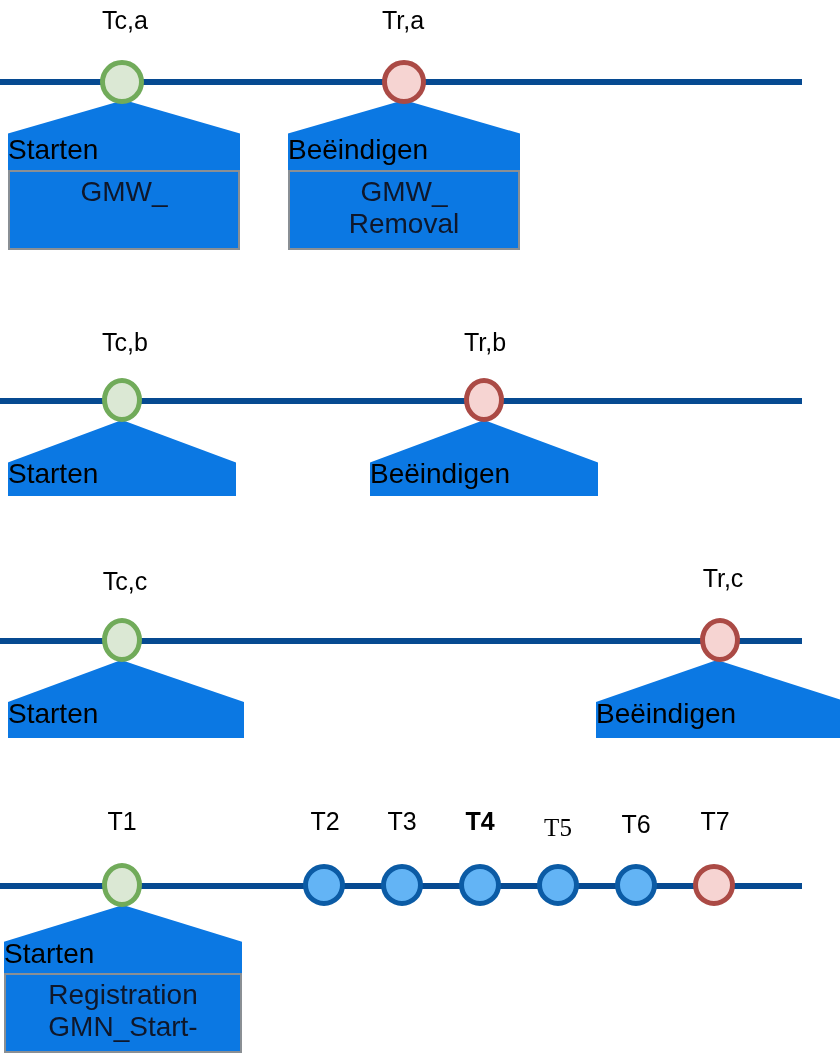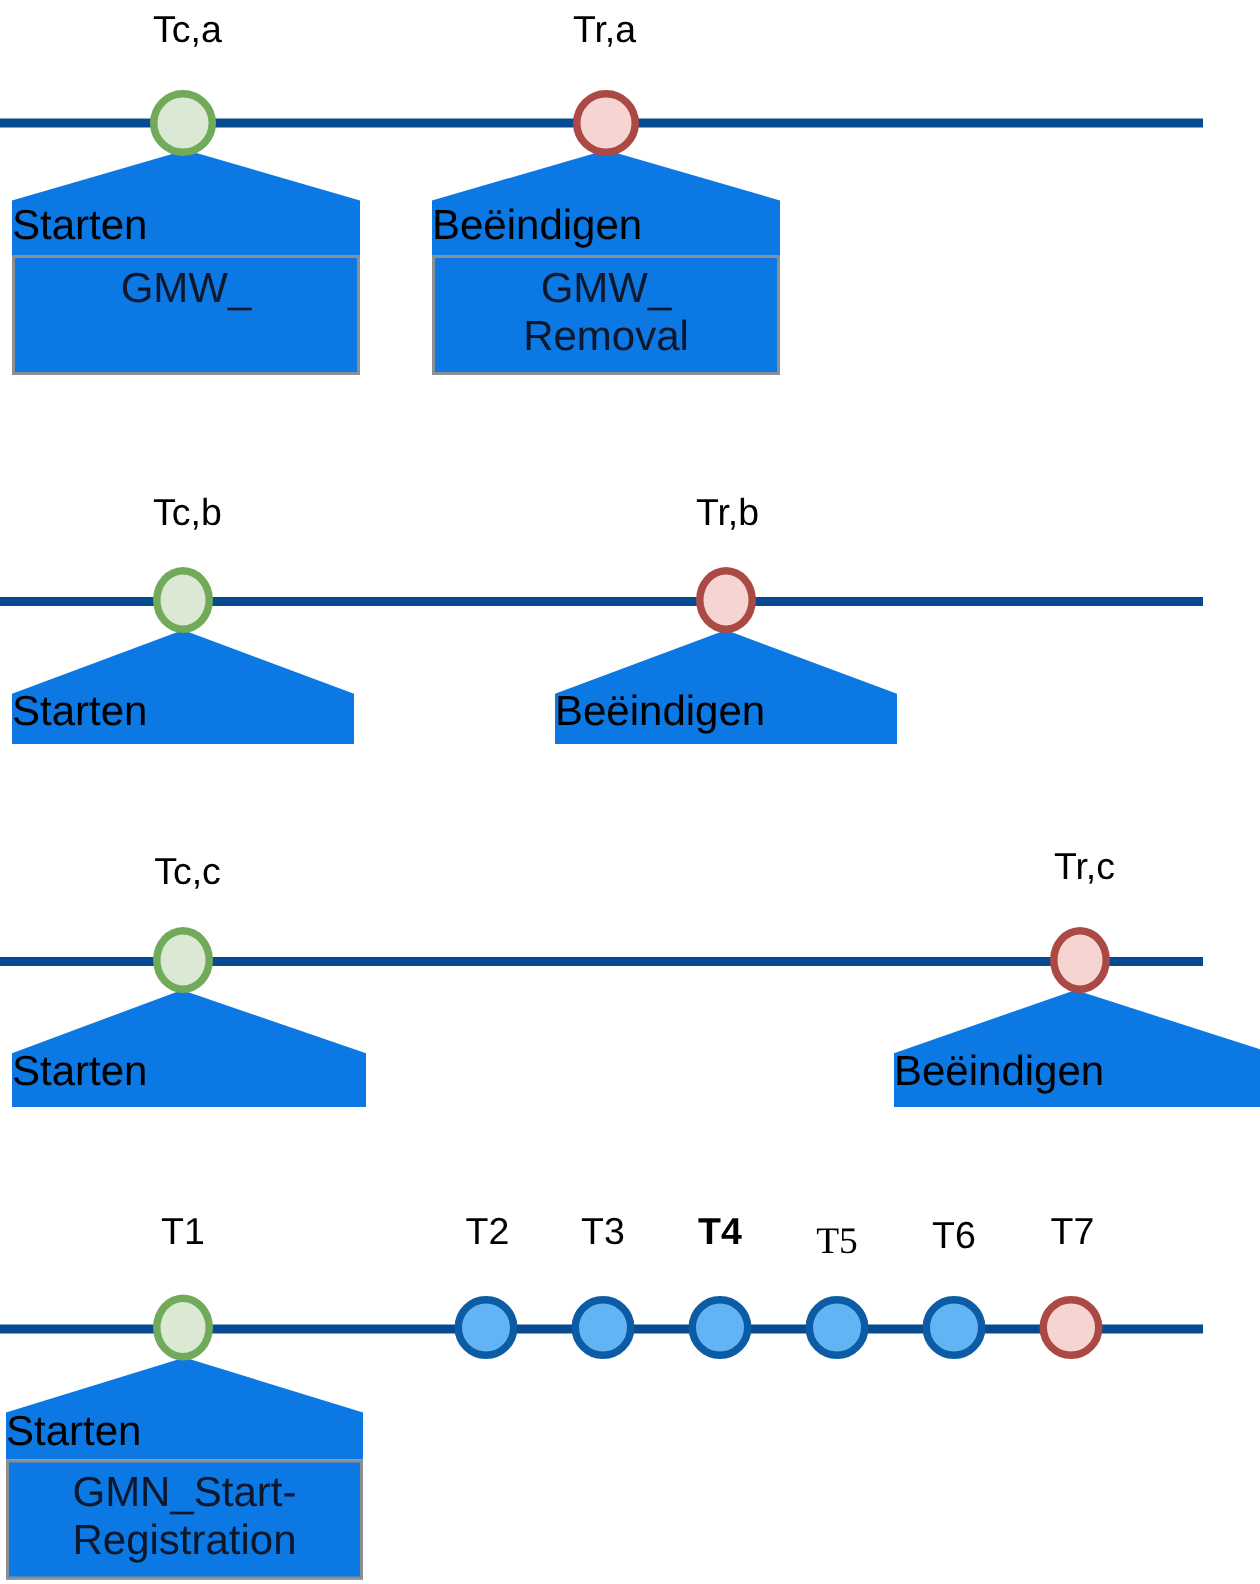--- a/index.html
+++ b/index.html
@@ -187,22 +187,22 @@
     <div class="tick-label" style="left:675px; top:809px; width:80px;">T7</div>
 
     <div class="axis-line" style="left:0px; top:883px; width:802px;"></div>
 
     <div class="banner" style="left:4px; top:905px; width:238px; height:68px;">
       <div class="banner-shape" style="clip-path: polygon(50% 0%, 100% 54%, 100% 100%, 0% 100%, 0% 54%);"></div>
     </div>
     <div class="banner-text" style="left:4px; top:938px; width:238px;">Starten</div>
     <div class="banner-box" style="left:4px; top:973px; width:238px; height:80px;"></div>
     <div class="banner-box-text" style="left:4px; top:979px; width:238px;">
+      <div>Registration</div>
       <div>GMN_Start-</div>
-      <div>Registration</div>
     </div>
 
     <div class="node node-start" style="left:102px; top:863px; width:40px; height:44px;"></div>
     <div class="node node-mid" style="left:303px; top:864px; width:42px; height:42px;"></div>
     <div class="node node-mid" style="left:381px; top:864px; width:42px; height:42px;"></div>
     <div class="node node-mid" style="left:459px; top:864px; width:42px; height:42px;"></div>
     <div class="node node-mid" style="left:537px; top:864px; width:42px; height:42px;"></div>
     <div class="node node-mid" style="left:615px; top:864px; width:42px; height:42px;"></div>
     <div class="node node-end" style="left:693px; top:864px; width:42px; height:42px;"></div>
   </div>

